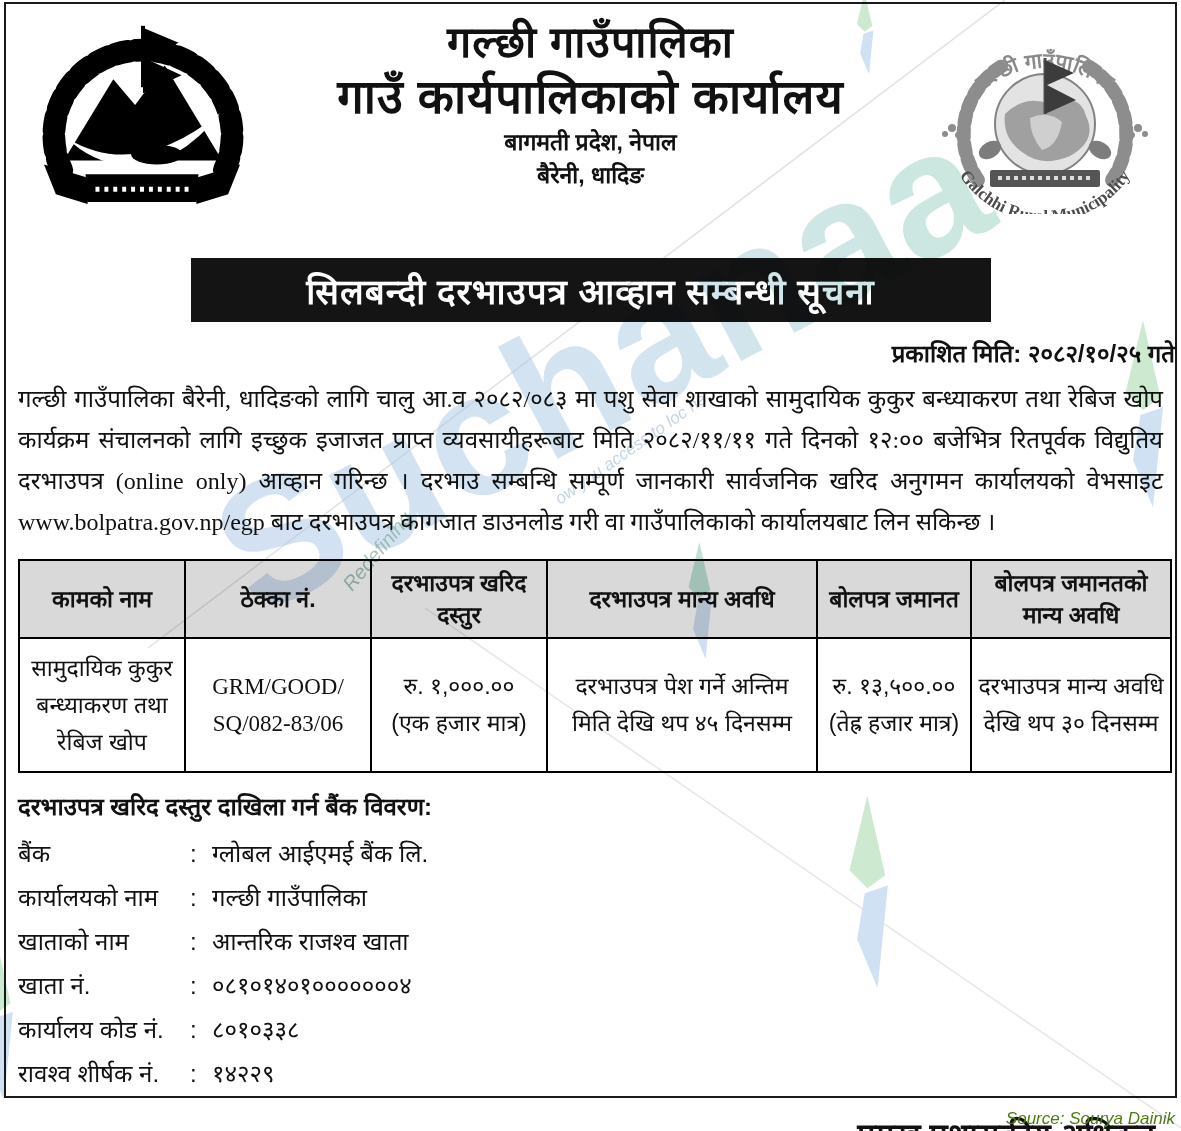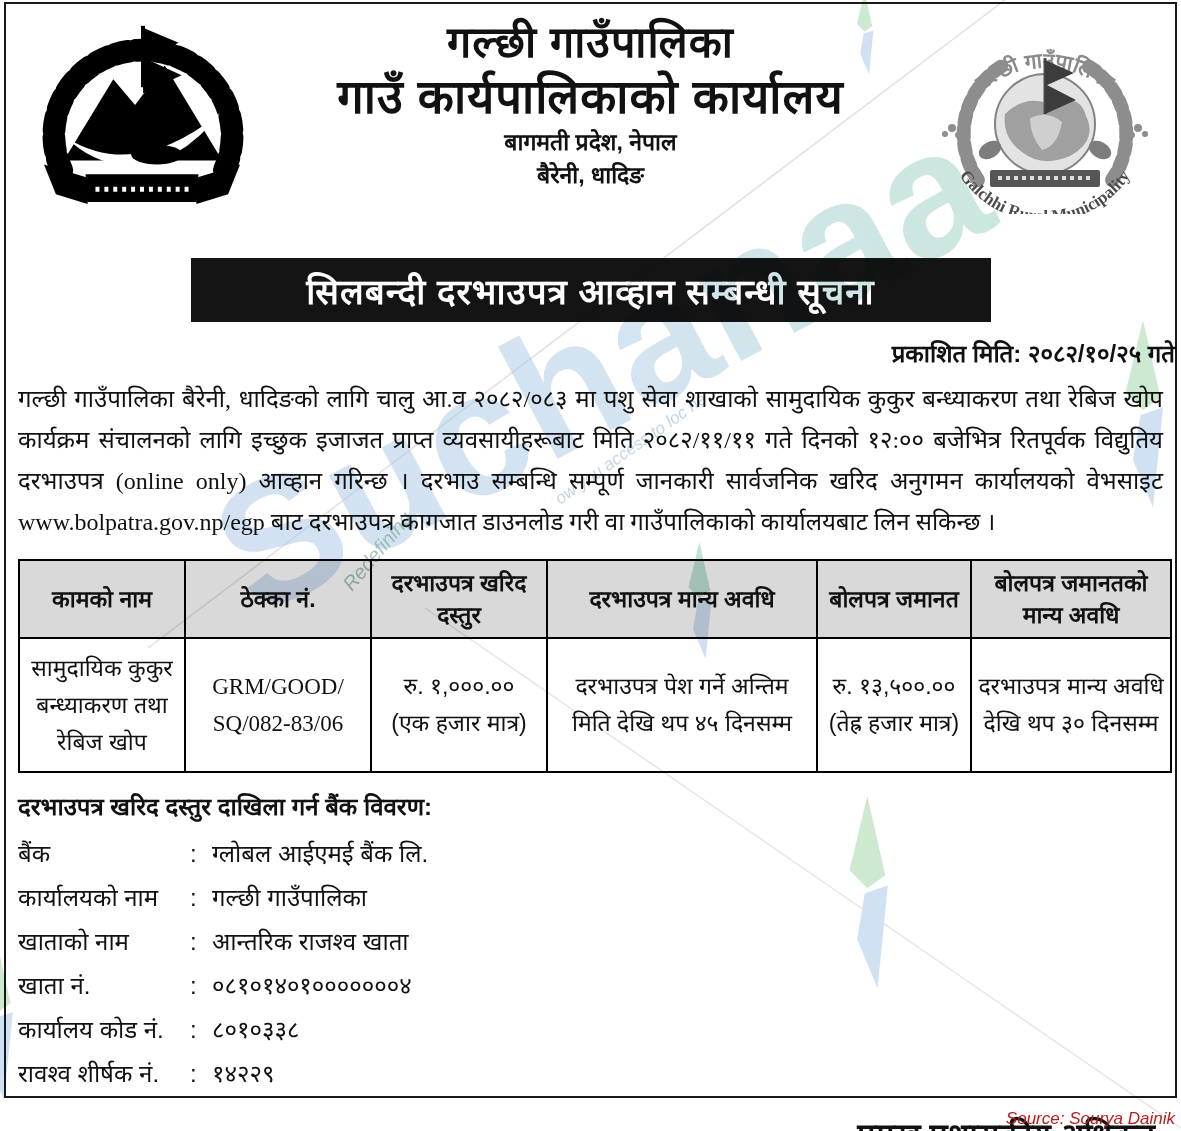--- a/index.html
+++ b/index.html
@@ -44,21 +44,21 @@
   .bank-heading{font-size:24px;font-weight:bold;margin:16px 0 0 12px;}
   .bank-rows{margin:6px 0 0 12px;}
   .bank-row{display:flex;font-size:24px;margin-top:19px;line-height:25px;justify-content:center;}
   .bank-label{width:172px;flex:0 0 auto;}
   .bank-colon{width:22px;flex:0 0 auto;}
   .bank-value{flex:1;}
   
   .signature{text-align:right;font-size:32px;font-weight:bold;margin:26px 20px 0 0;}
   .source{
     position:absolute;right:6px;bottom:2px;font-size:17px;font-style:italic;
-    color:#b91c1c;font-family:"Liberation Sans",sans-serif;
+    color:#4d7c0f;font-family:"Liberation Sans",sans-serif;
   }
   
   .wm{position:absolute;inset:0;pointer-events:none;mix-blend-mode:multiply;}
 </style>
 </head>
 <body>
 
 <div class="doc-frame">
 
   <div class="header">

